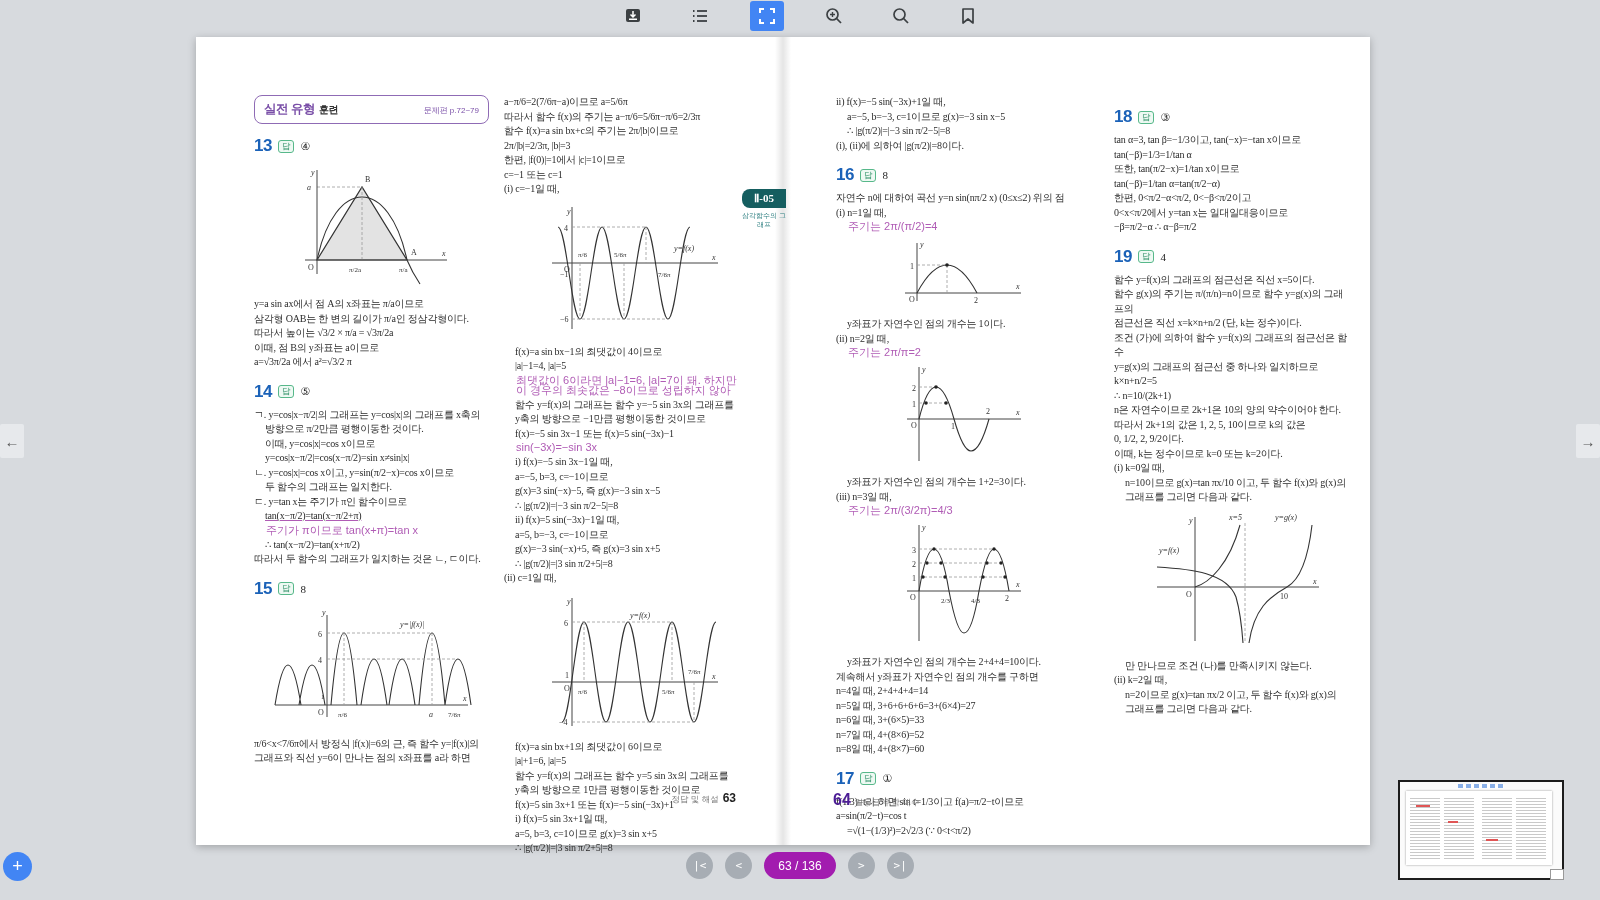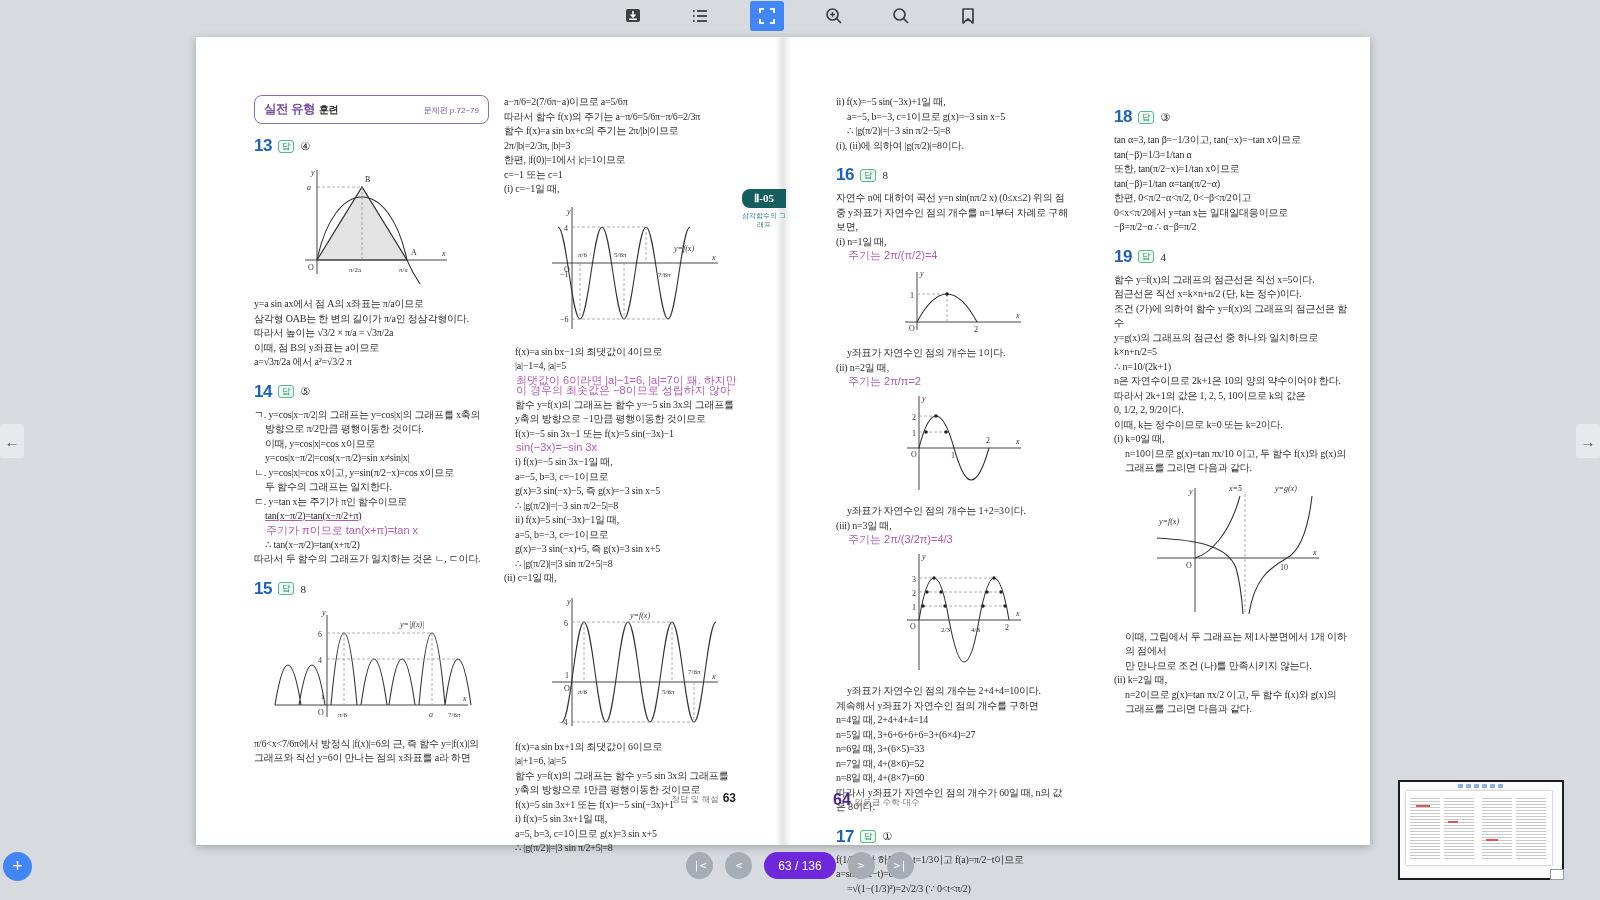--- a/index.html
+++ b/index.html
@@ -41,21 +41,21 @@
   .unit-tab .tabbox{background:#155e60;color:#fff;border-radius:8px 0 0 8px;font-weight:bold;font-size:11px;padding:3px 0;font-family:"Liberation Serif",serif;}
   .unit-tab .tabsub{color:#2a7d7f;font-size:7px;line-height:9px;margin-top:3px;}
   
   .footer-l{position:absolute;left:360px;top:754px;width:180px;text-align:right;font-size:8.5px;color:#777;}
   .footer-l b{color:#222;font-size:12px;margin-left:4px;}
   .footer-r{position:absolute;left:637px;top:754px;font-size:8.5px;color:#777;}
   .footer-r b{color:#4c1d95;font-size:16px;margin-right:4px;}
   
   .pager{position:absolute;left:0;top:852px;width:1600px;display:flex;justify-content:center;align-items:center;gap:12px;}
   .pbtn{width:27px;height:27px;border-radius:50%;background:#a7adb4;color:#fff;display:flex;align-items:center;justify-content:center;font-size:11px;cursor:pointer;font-family:"DejaVu Sans Mono",monospace;}
-  .ppill{height:27px;border-radius:14px;background:#6d28d9;color:#fff;display:flex;align-items:center;padding:0 14px;font-size:12px;cursor:default;}
+  .ppill{height:27px;border-radius:14px;background:#a21caf;color:#fff;display:flex;align-items:center;padding:0 14px;font-size:12px;cursor:default;}
   .fab{position:absolute;left:3px;top:852px;width:29px;height:29px;border-radius:50%;background:#4285f4;color:#fff;font-size:18px;display:flex;align-items:center;justify-content:center;cursor:pointer;}
   
   .thumb{position:absolute;left:1398px;top:780px;width:162px;height:96px;background:#fbfbfb;border:2px solid #1c1c1c;cursor:pointer;}
   .thumb .bar{position:absolute;left:50%;top:2px;transform:translateX(-50%);width:46px;height:4px;background:repeating-linear-gradient(90deg,#8ab0e8 0 5px,#fff 5px 8px);}
   .thumb .mini{position:absolute;top:9px;left:6px;width:146px;height:74px;background:#fff;box-shadow:0 0 2px rgba(0,0,0,.4);}
   .thumb .mcol{position:absolute;top:5px;width:30px;height:64px;background:repeating-linear-gradient(#fff 0 2px,#c9c9c9 2px 3px);}
   .thumb .red1,.thumb .red2,.thumb .red3{position:absolute;background:#e05555;}
   .thumb .handle{position:absolute;right:-2px;bottom:-2px;width:12px;height:9px;background:#fff;border:1px solid #999;}
 </style>
 </head>
@@ -281,21 +281,20 @@
       <div class="line">ii) f(x)=−5 sin(−3x)+1일 때,</div>
       <div class="line ind">a=−5, b=−3, c=1이므로 g(x)=−3 sin x−5</div>
       <div class="line ind">∴ |g(π/2)|=|−3 sin π/2−5|=8</div>
       <div class="line">(i), (ii)에 의하여 |g(π/2)|=8이다.</div>
       <div class="phead">
         <span class="pnum">16</span>
         <span class="pbadge">답</span>
         <span class="pans">8</span>
       </div>
       <div class="line">자연수 n에 대하여 곡선 y=n sin(nπ/2 x) (0≤x≤2) 위의 점</div>
-      <div class="line">중 y좌표가 자연수인 점의 개수를 n=1부터 차례로 구해 보면,</div>
       <div class="line">(i) n=1일 때,</div>
       <div class="note">주기는 2π/(π/2)=4</div>
       <div class="fig"><svg width="150" height="72" viewBox="0 0 150 72">
 <line x1="38" y1="8" x2="38" y2="66" stroke="#444" stroke-width="1"></line>
           <line x1="26" y1="58" x2="142" y2="58" stroke="#444" stroke-width="1"></line>
 <path d="M38,58 Q68,2 98,58" stroke="#333" stroke-width="1.1" fill="none"></path>
 <line x1="38" y1="30" x2="68" y2="30" stroke="#999" stroke-width=".8" stroke-dasharray="3,2"></line>
           <line x1="68" y1="30" x2="68" y2="58" stroke="#999" stroke-width=".8" stroke-dasharray="3,2"></line>
 <circle cx="68" cy="30" r="1.8" fill="#222"></circle>
 <text x="31" y="34" font-size="8">1</text>
@@ -354,21 +353,20 @@
           <text x="137" y="68" font-size="8" font-style="italic">x</text>
 <text x="43" y="11" font-size="8" font-style="italic">y</text>
         </svg></div>
       <div class="line ind">y좌표가 자연수인 점의 개수는 2+4+4=10이다.</div>
       <div class="line">계속해서 y좌표가 자연수인 점의 개수를 구하면</div>
       <div class="line">n=4일 때, 2+4+4+4=14</div>
       <div class="line">n=5일 때, 3+6+6+6+6=3+(6×4)=27</div>
       <div class="line">n=6일 때, 3+(6×5)=33</div>
       <div class="line">n=7일 때, 4+(8×6)=52</div>
       <div class="line">n=8일 때, 4+(8×7)=60</div>
-      <div class="line">따라서 y좌표가 자연수인 점의 개수가 60일 때, n의 값은 8이다.</div>
       <div class="phead">
         <span class="pnum">17</span>
         <span class="pbadge">답</span>
         <span class="pans">①</span>
       </div>
       <div class="line">f(1/3)=t라 하면 sin t=1/3이고 f(a)=π/2−t이므로</div>
       <div class="line">a=sin(π/2−t)=cos t</div>
       <div class="line ind">=√(1−(1/3)²)=2√2/3 (∵ 0&lt;t&lt;π/2)</div>
     </div>
   <div class="col" id="col4">
@@ -383,20 +381,21 @@
       <div class="line">tan(−β)=1/tan α=tan(π/2−α)</div>
       <div class="line">한편, 0&lt;π/2−α&lt;π/2, 0&lt;−β&lt;π/2이고</div>
       <div class="line">0&lt;x&lt;π/2에서 y=tan x는 일대일대응이므로</div>
       <div class="line">−β=π/2−α      ∴ α−β=π/2</div>
       <div class="phead">
         <span class="pnum">19</span>
         <span class="pbadge">답</span>
         <span class="pans">4</span>
       </div>
       <div class="line">함수 y=f(x)의 그래프의 점근선은 직선 x=5이다.</div>
+      <div class="line">함수 g(x)의 주기는 π/(π/n)=n이므로 함수 y=g(x)의 그래프의</div>
       <div class="line">점근선은 직선 x=k×n+n/2 (단, k는 정수)이다.</div>
       <div class="line">조건 (가)에 의하여 함수 y=f(x)의 그래프의 점근선은 함수</div>
       <div class="line">y=g(x)의 그래프의 점근선 중 하나와 일치하므로</div>
       <div class="line">k×n+n/2=5</div>
       <div class="line">∴ n=10/(2k+1)</div>
       <div class="line">n은 자연수이므로 2k+1은 10의 양의 약수이어야 한다.</div>
       <div class="line">따라서 2k+1의 값은 1, 2, 5, 10이므로 k의 값은</div>
       <div class="line">0, 1/2, 2, 9/2이다.</div>
       <div class="line">이때, k는 정수이므로 k=0 또는 k=2이다.</div>
       <div class="line">(i) k=0일 때,</div>
@@ -410,21 +409,20 @@
 <path d="M58,78 C72,74 92,56 103,16" stroke="#333" stroke-width="1.1" fill="none"></path>
 <path d="M112,134 C117,100 132,88 150,78 C166,69 172,42 175,16" stroke="#333" stroke-width="1.1" fill="none"></path>
 <text x="52" y="14" font-size="8" font-style="italic">y</text>
           <text x="92" y="11" font-size="8" font-style="italic">x=5</text>
 <text x="138" y="11" font-size="8" font-style="italic">y=g(x)</text>
           <text x="22" y="44" font-size="8" font-style="italic">y=f(x)</text>
 <text x="49" y="88" font-size="8">O</text>
           <text x="143" y="90" font-size="8">10</text>
 <text x="176" y="75" font-size="8" font-style="italic">x</text>
         </svg></div>
-      <div class="line ind">이때, 그림에서 두 그래프는 제1사분면에서 1개 이하의 점에서</div>
       <div class="line ind">만 만나므로 조건 (나)를 만족시키지 않는다.</div>
       <div class="line">(ii) k=2일 때,</div>
       <div class="line ind">n=2이므로 g(x)=tan πx/2 이고, 두 함수 f(x)와 g(x)의</div>
       <div class="line ind">그래프를 그리면 다음과 같다.</div>
     </div>
 
   <div class="unit-tab">
     <div class="tabbox">Ⅱ-05</div>
     <div class="tabsub">삼각함수의 그래프</div>
   </div>

